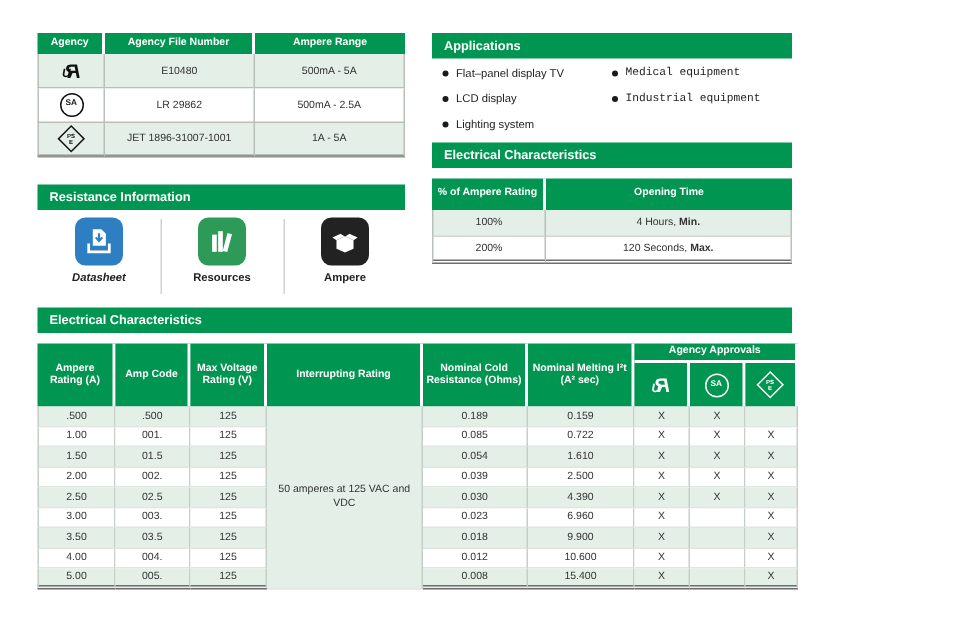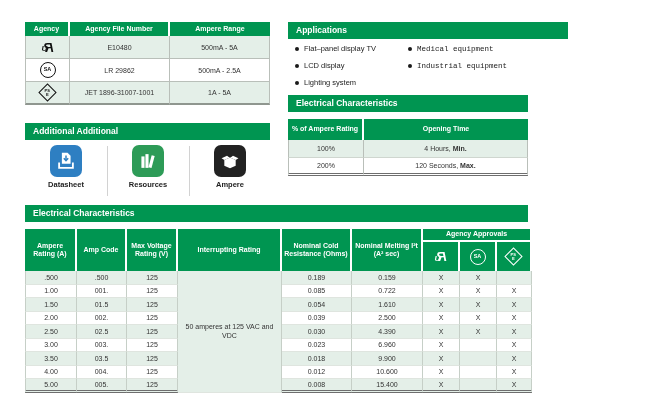--- a/index.html
+++ b/index.html
@@ -111,21 +111,21 @@
                 <span>PS<br>E</span>
               </span>
             </span>
       </td>
       <td>JET 1896-31007-1001</td>
       <td>1A - 5A</td>
     </tr>
   </tbody>
     </table>
 
-  <div class="secbar" style="left:288px;top:22px;width:280px;">Applications</div>
+  <div class="secbar" style="left:288px;top:22px;width:240px;">Applications</div>
   <div class="bullets" style="left:295px;top:44px;width:112px;">
     <div>Flat–panel display TV</div>
     <div>LCD display</div>
     <div>Lighting system</div>
   </div>
   <div class="bullets" style="left:408px;top:44px;width:118px;font-family:Liberation Mono, monospace;">
     <div>Medical equipment</div>
     <div>Industrial equipment</div>
   </div>
 
@@ -144,23 +144,23 @@
       <td>100%</td>
       <td><span>4 Hours, </span><b>Min.</b></td>
     </tr>
     <tr class="last">
       <td>200%</td>
       <td><span>120 Seconds, </span><b>Max.</b></td>
     </tr>
   </tbody>
     </table>
 
-  <div class="secbar" style="left:25px;top:123px;width:245px;">Additional Additional</div>
-
-  <div class="addl-cell" style="left:25px;">
+  <div class="secbar" style="left:25px;top:123px;width:245px;">Resistance Information</div>
+
+  <div class="addl-cell" style="left:25px;font-style:italic;">
     <div class="tile" style="background:#2e7fc2;">
       <svg width="22" height="22" viewBox="0 0 24 24">
         <path d="M7.5 3h6.2l3.3 3.4V15H7.5z" fill="#fff"></path>
         <path d="M12 6v5.2" stroke="#2e7fc2" stroke-width="1.6" fill="none"></path>
         <path d="M9.6 9l2.4 2.6L14.4 9" stroke="#2e7fc2" stroke-width="1.6" fill="none"></path>
         <path d="M4.5 13.5v6h15v-6" stroke="#fff" stroke-width="2" fill="none"></path>
       </svg>
     </div>
     <div class="addl-label">Datasheet</div>
   </div>

